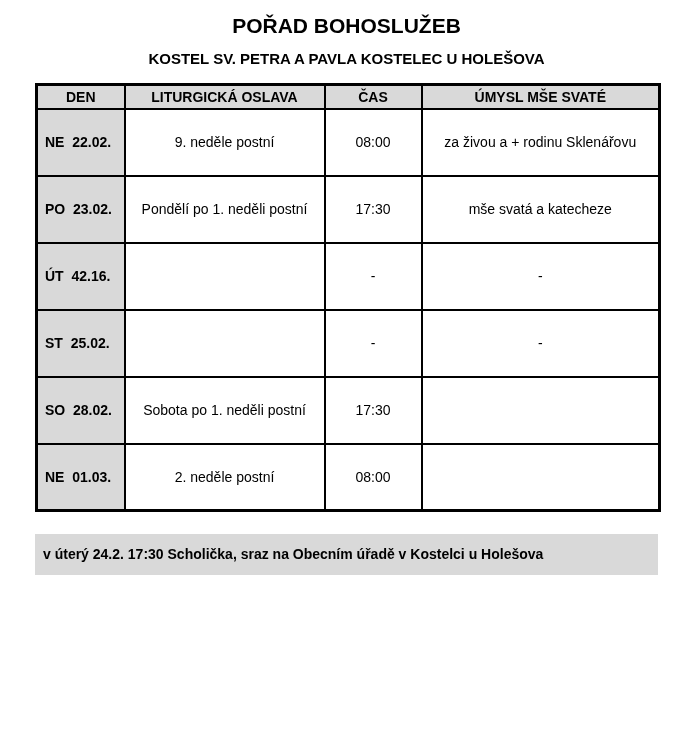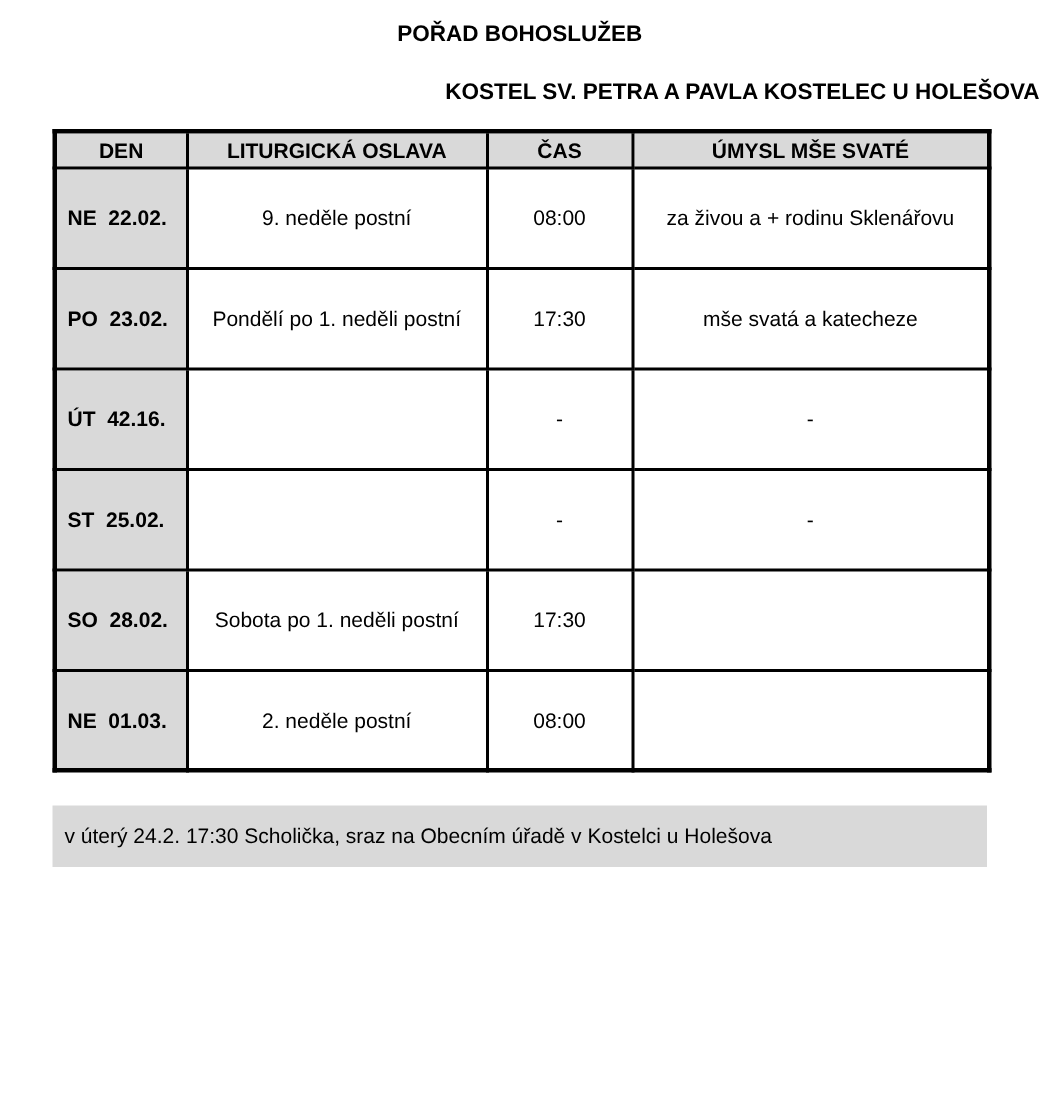--- a/index.html
+++ b/index.html
@@ -11,29 +11,28 @@
     font-family: "Liberation Sans", "DejaVu Sans", sans-serif;
   }
   .page {
     width: 693px;
     height: 743px;
     padding-top: 14px;
     background: #ffffff;
   }
   .doc-header { text-align: center; }
   .doc-title {
-    font-size: 15px;
+    font-size: 21px;
     font-weight: bold;
-    margin: 0 0 22px 0;
+    margin: 0 0 12px 0;
   }
   .doc-subtitle {
     font-size: 15px;
     font-weight: bold;
     margin: 0 0 6px 0;
-    text-align: right;
   }
   .doc-daterange {
     font-size: 14px;
     font-weight: normal;
   }
   table.schedule {
     border-collapse: collapse;
     margin: 16px 0 0 35px;
     width: 623px;
     table-layout: fixed;
@@ -67,21 +66,21 @@
     background: #d9d9d9;
     font-weight: bold;
     text-align: left;
     padding-left: 7px;
     white-space: pre;
   }
   .footer-note {
     width: 623px;
     margin: 22px 0 0 35px;
     background: #d9d9d9;
-    font-weight: normal;
+    font-weight: bold;
     font-size: 14px;
     padding: 12px 8px;
     min-height: 41px;
   }
 </style>
 </head>
 <body>
 
 <div class="page">
 

